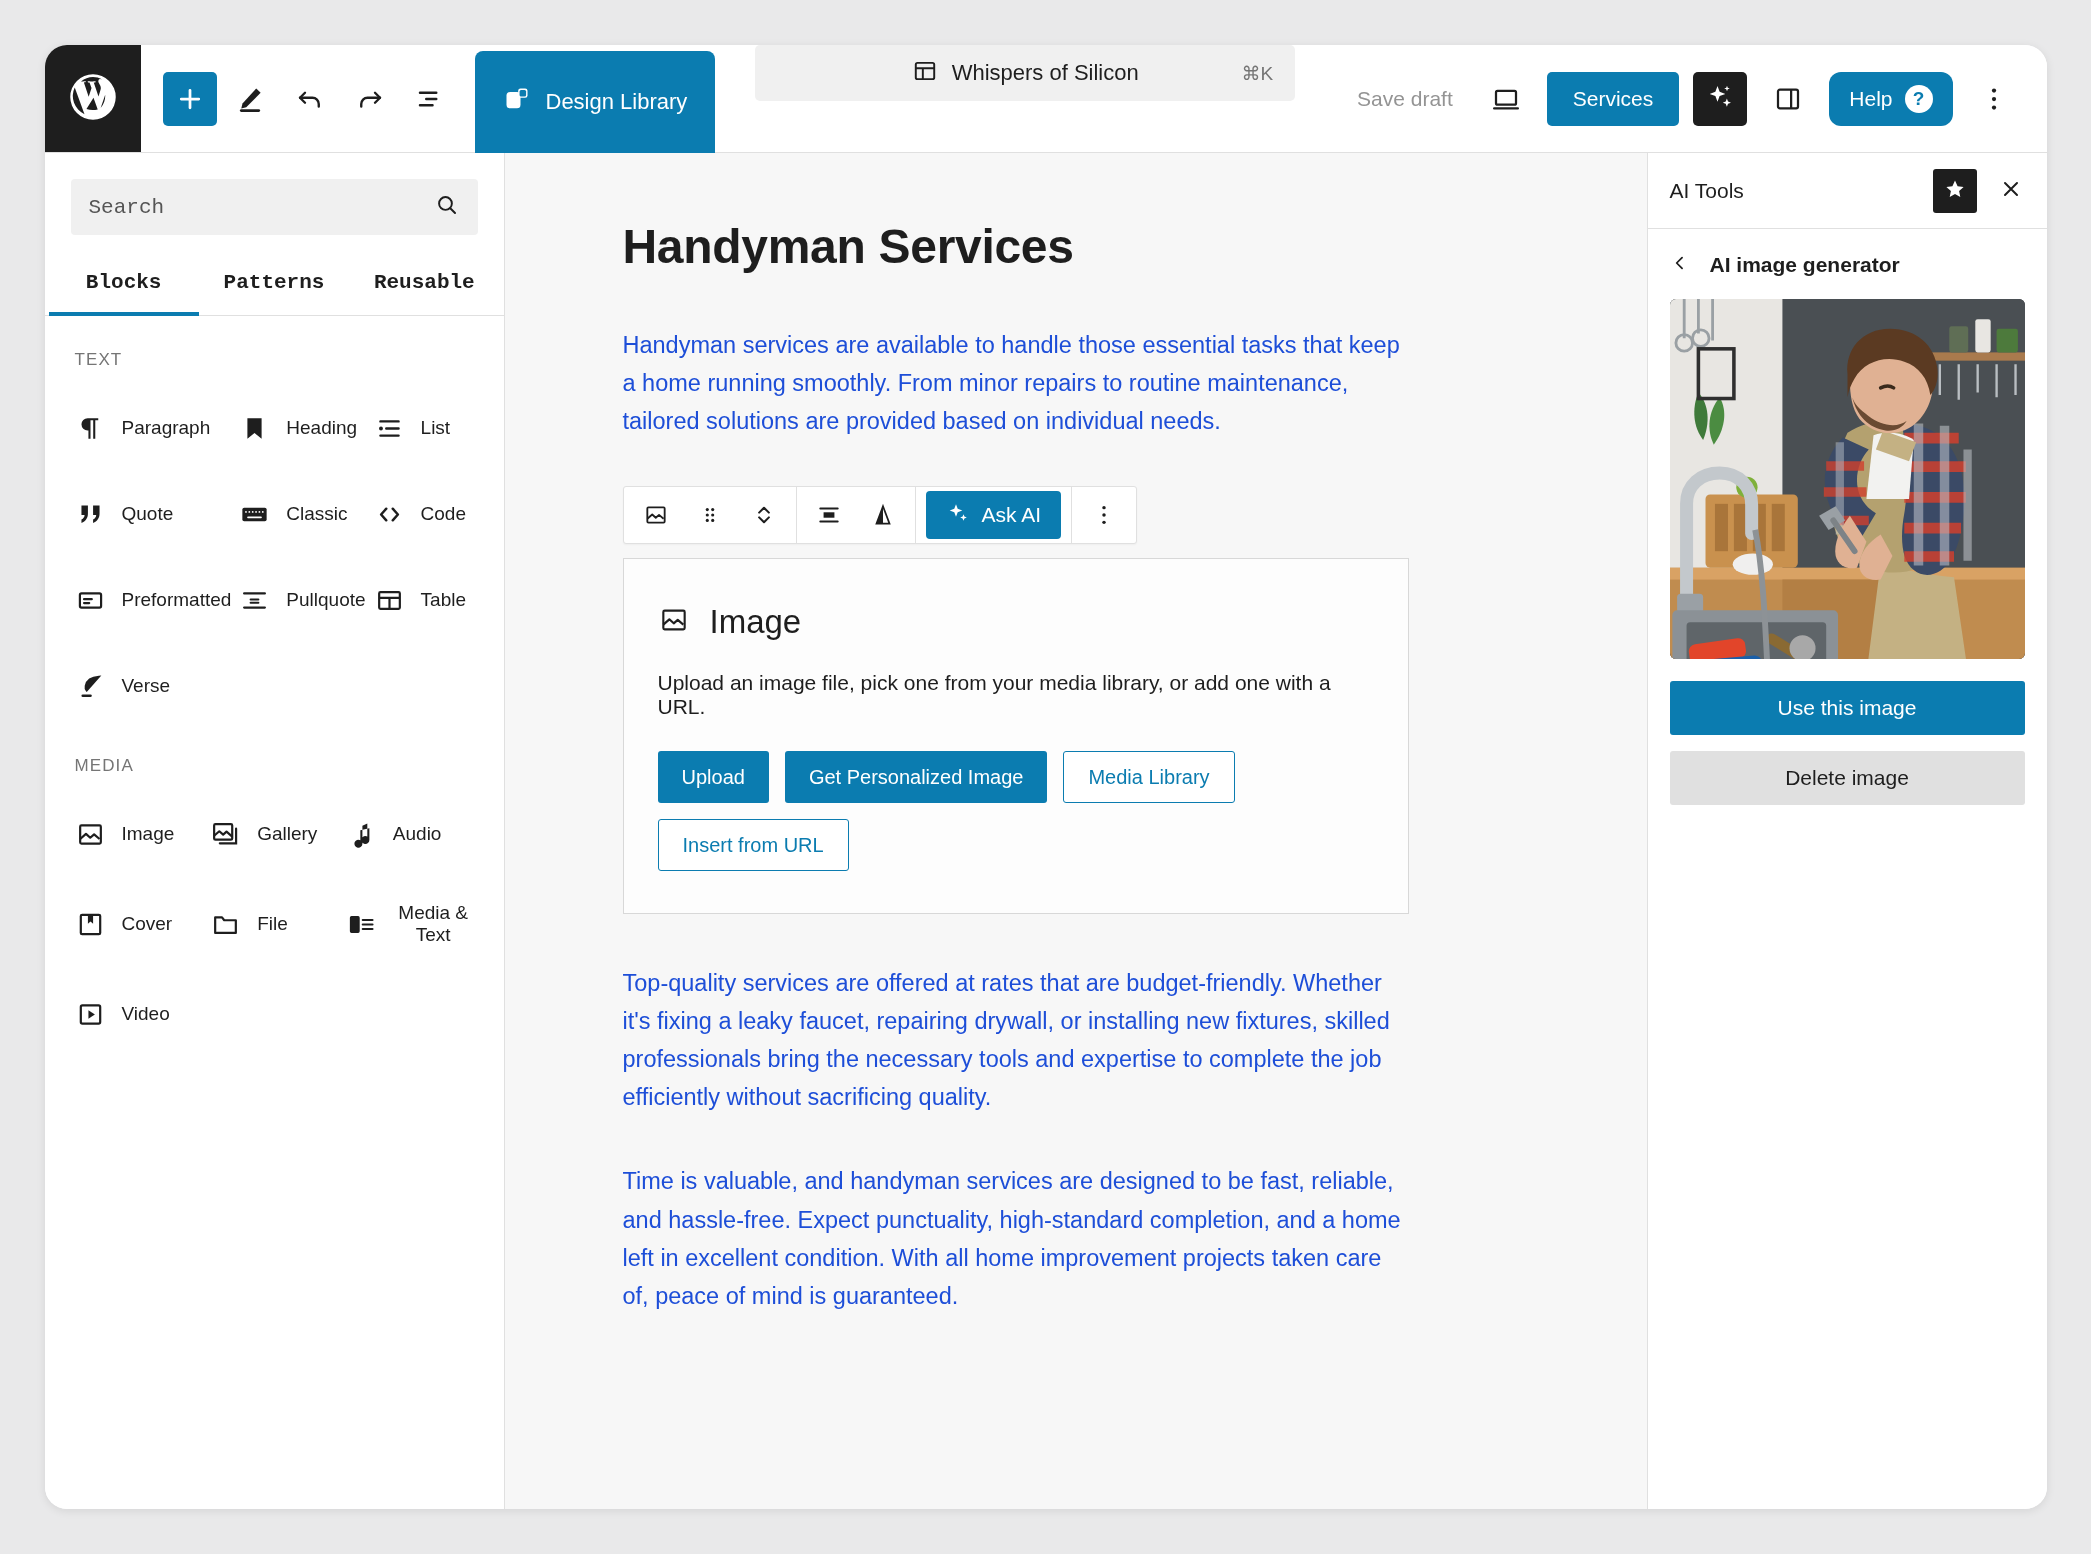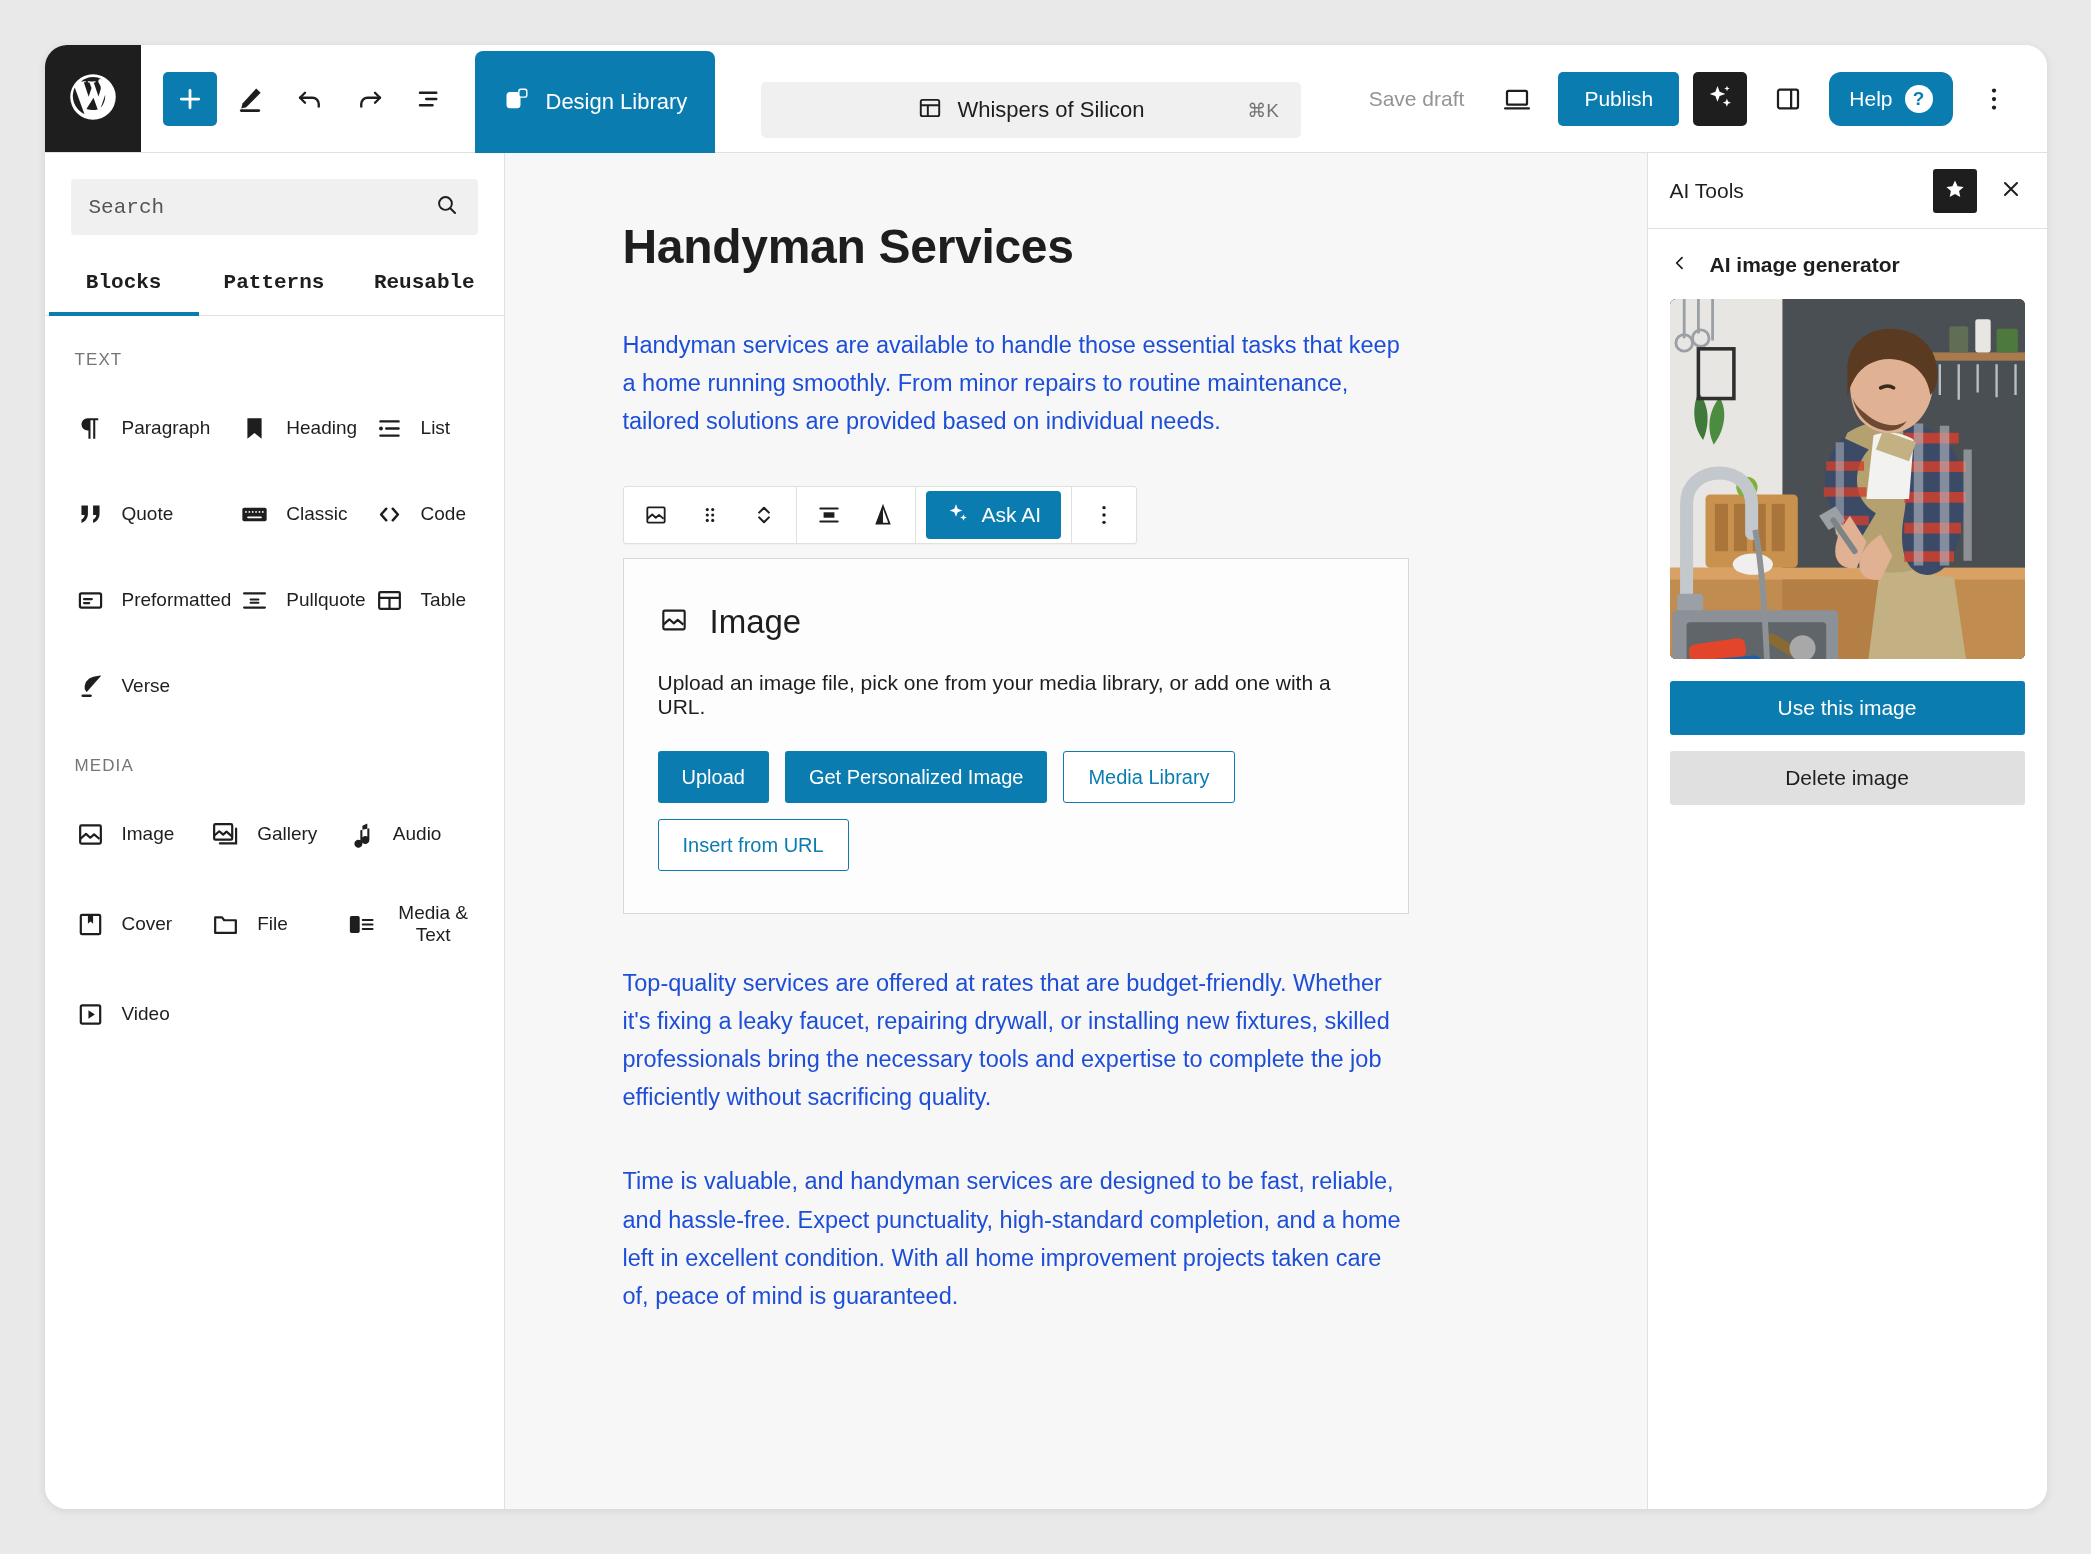--- a/index.html
+++ b/index.html
@@ -82,23 +82,23 @@
     flex: none;
     border-radius: 8px 8px 0 0;
     margin-top: 6px;
     margin-bottom: -1px;
   }
   .design-library-btn svg { width: 28px; height: 28px; flex: none; }
 
   .hdr-center {
     flex: 1;
     display: flex;
-    align-items: flex-end;
+    align-items: flex-start;
     justify-content: center;
-    padding: 14px 22px;
+    padding: 0 22px;
   }
   .doc-pill {
     width: 540px;
     height: 56px;
     background: #f0f0f0;
     border-radius: 5px;
     display: flex;
     align-items: center;
     justify-content: center;
     gap: 14px;
@@ -531,21 +531,21 @@
     <div class="hdr-right">
       <button class="save-draft">Save draft</button>
       <button class="tool-btn">
         <span>
           <svg viewBox="0 0 24 24" fill="none" stroke="currentColor" stroke-width="1.8">
             <rect x="4" y="5.5" width="16" height="11" rx="1.2"></rect>
             <path d="M2.5 19.5h19" stroke-linecap="round"></path>
           </svg>
         </span>
       </button>
-      <button class="publish-btn">Publish</button>
+      <button class="publish-btn">Services</button>
       <button class="ai-star-btn">
         <span>
           <svg viewBox="0 0 24 24" fill="currentColor">
             <path d="M10 3.2l1.7 4.6 4.6 1.7-4.6 1.7L10 15.8 8.3 11.2 3.7 9.5l4.6-1.7z"></path>
             <path d="M17.5 13.2l.9 2.4 2.4.9-2.4.9-.9 2.4-.9-2.4-2.4-.9 2.4-.9z"></path>
             <path d="M17.6 3l.6 1.6 1.6.6-1.6.6-.6 1.6L17 5.8l-1.6-.6 1.6-.6z"></path>
           </svg>
         </span>
       </button>
       <button class="tool-btn">

